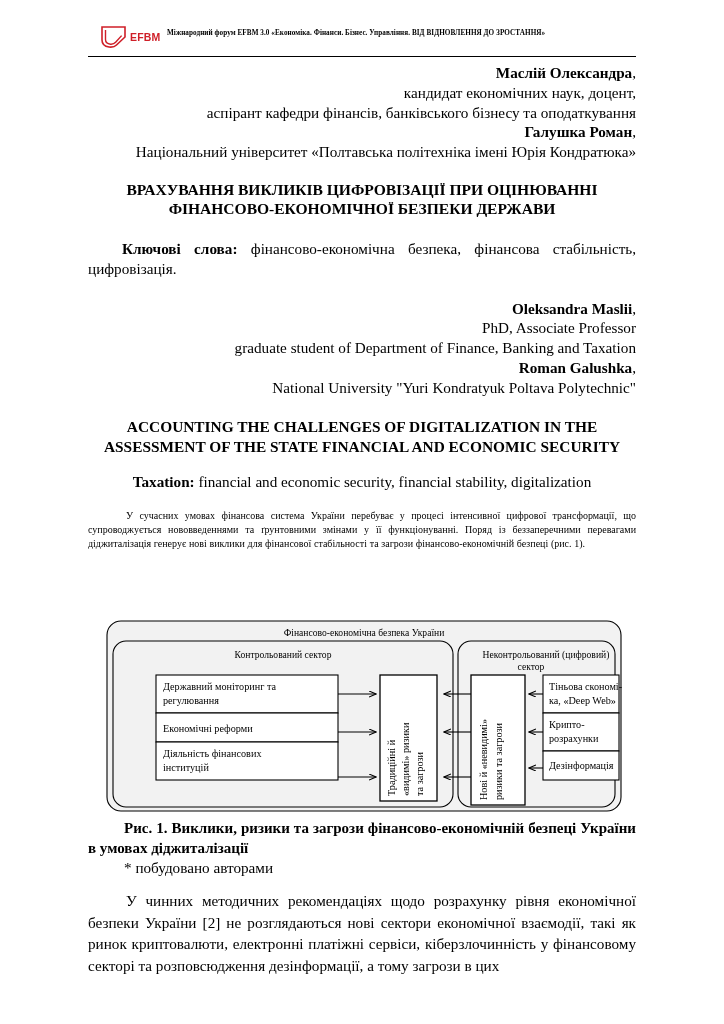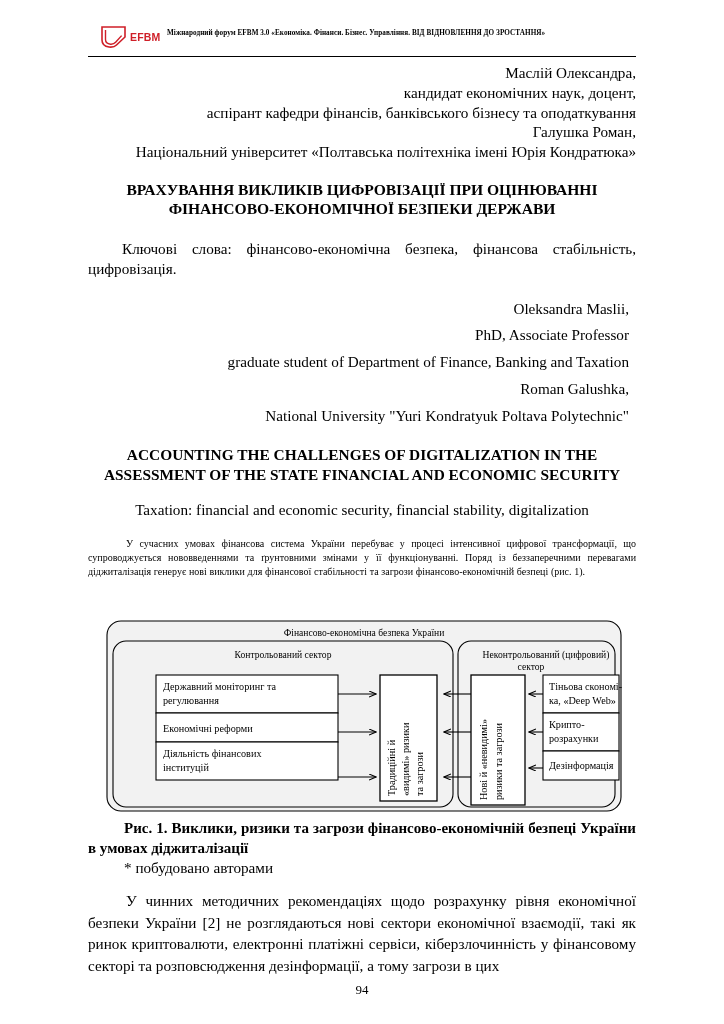--- a/index.html
+++ b/index.html
@@ -81,21 +81,21 @@
     left: 88px;
     top: 63px;
     width: 548px;
   }
 
   .line-right {
     text-align: right;
     font-size: 15.2px;
     line-height: 1.30;
   }
-  .b { font-weight: normal; }
+  .b { font-weight: bold; }
 
   .author-block { margin-top: 0px; }
   .author-block .line-right,
   .author-block .line-center { margin: 0; }
 
   h1.title-uk {
     font-size: 15.6px;
     font-weight: bold;
     text-align: center;
     line-height: 1.26;
@@ -108,21 +108,21 @@
     line-height: 1.30;
     text-align: justify;
     margin: 20px 0 0 0;
     text-indent: 34px;
     hyphens: none;
   }
   p.para.keywords { text-align: justify; }
 
   .en-block { margin-top: 20px; }
   .en-block .line-right,
-  .en-block .line-center { margin: 7px; }
+  .en-block .line-center { margin: 0; }
 
   h2.title-en {
     font-size: 15.4px;
     font-weight: bold;
     text-align: center;
     line-height: 1.26;
     margin: 20px 0 0 0;
   }
 
   p.keywords-en {
@@ -322,15 +322,14 @@
       </g>
 
     </svg>
   </div>
 
   <div class="fig-caption">Рис. 1. Виклики, ризики та загрози фінансово-економічній безпеці України в умовах діджиталізації</div>
   <div class="fig-note">* побудовано авторами</div>
 
   <div class="tail-para">У чинних методичних рекомендаціях щодо розрахунку рівня економічної безпеки України [2] не розглядаються нові сектори економічної взаємодії, такі як ринок криптовалюти, електронні платіжні сервіси, кіберзлочинність у фінансовому секторі та розповсюдження дезінформації, а тому загрози в цих</div>
 
-  <div class="page-number">94</div>
 
 </div>
 
 </body></html>

